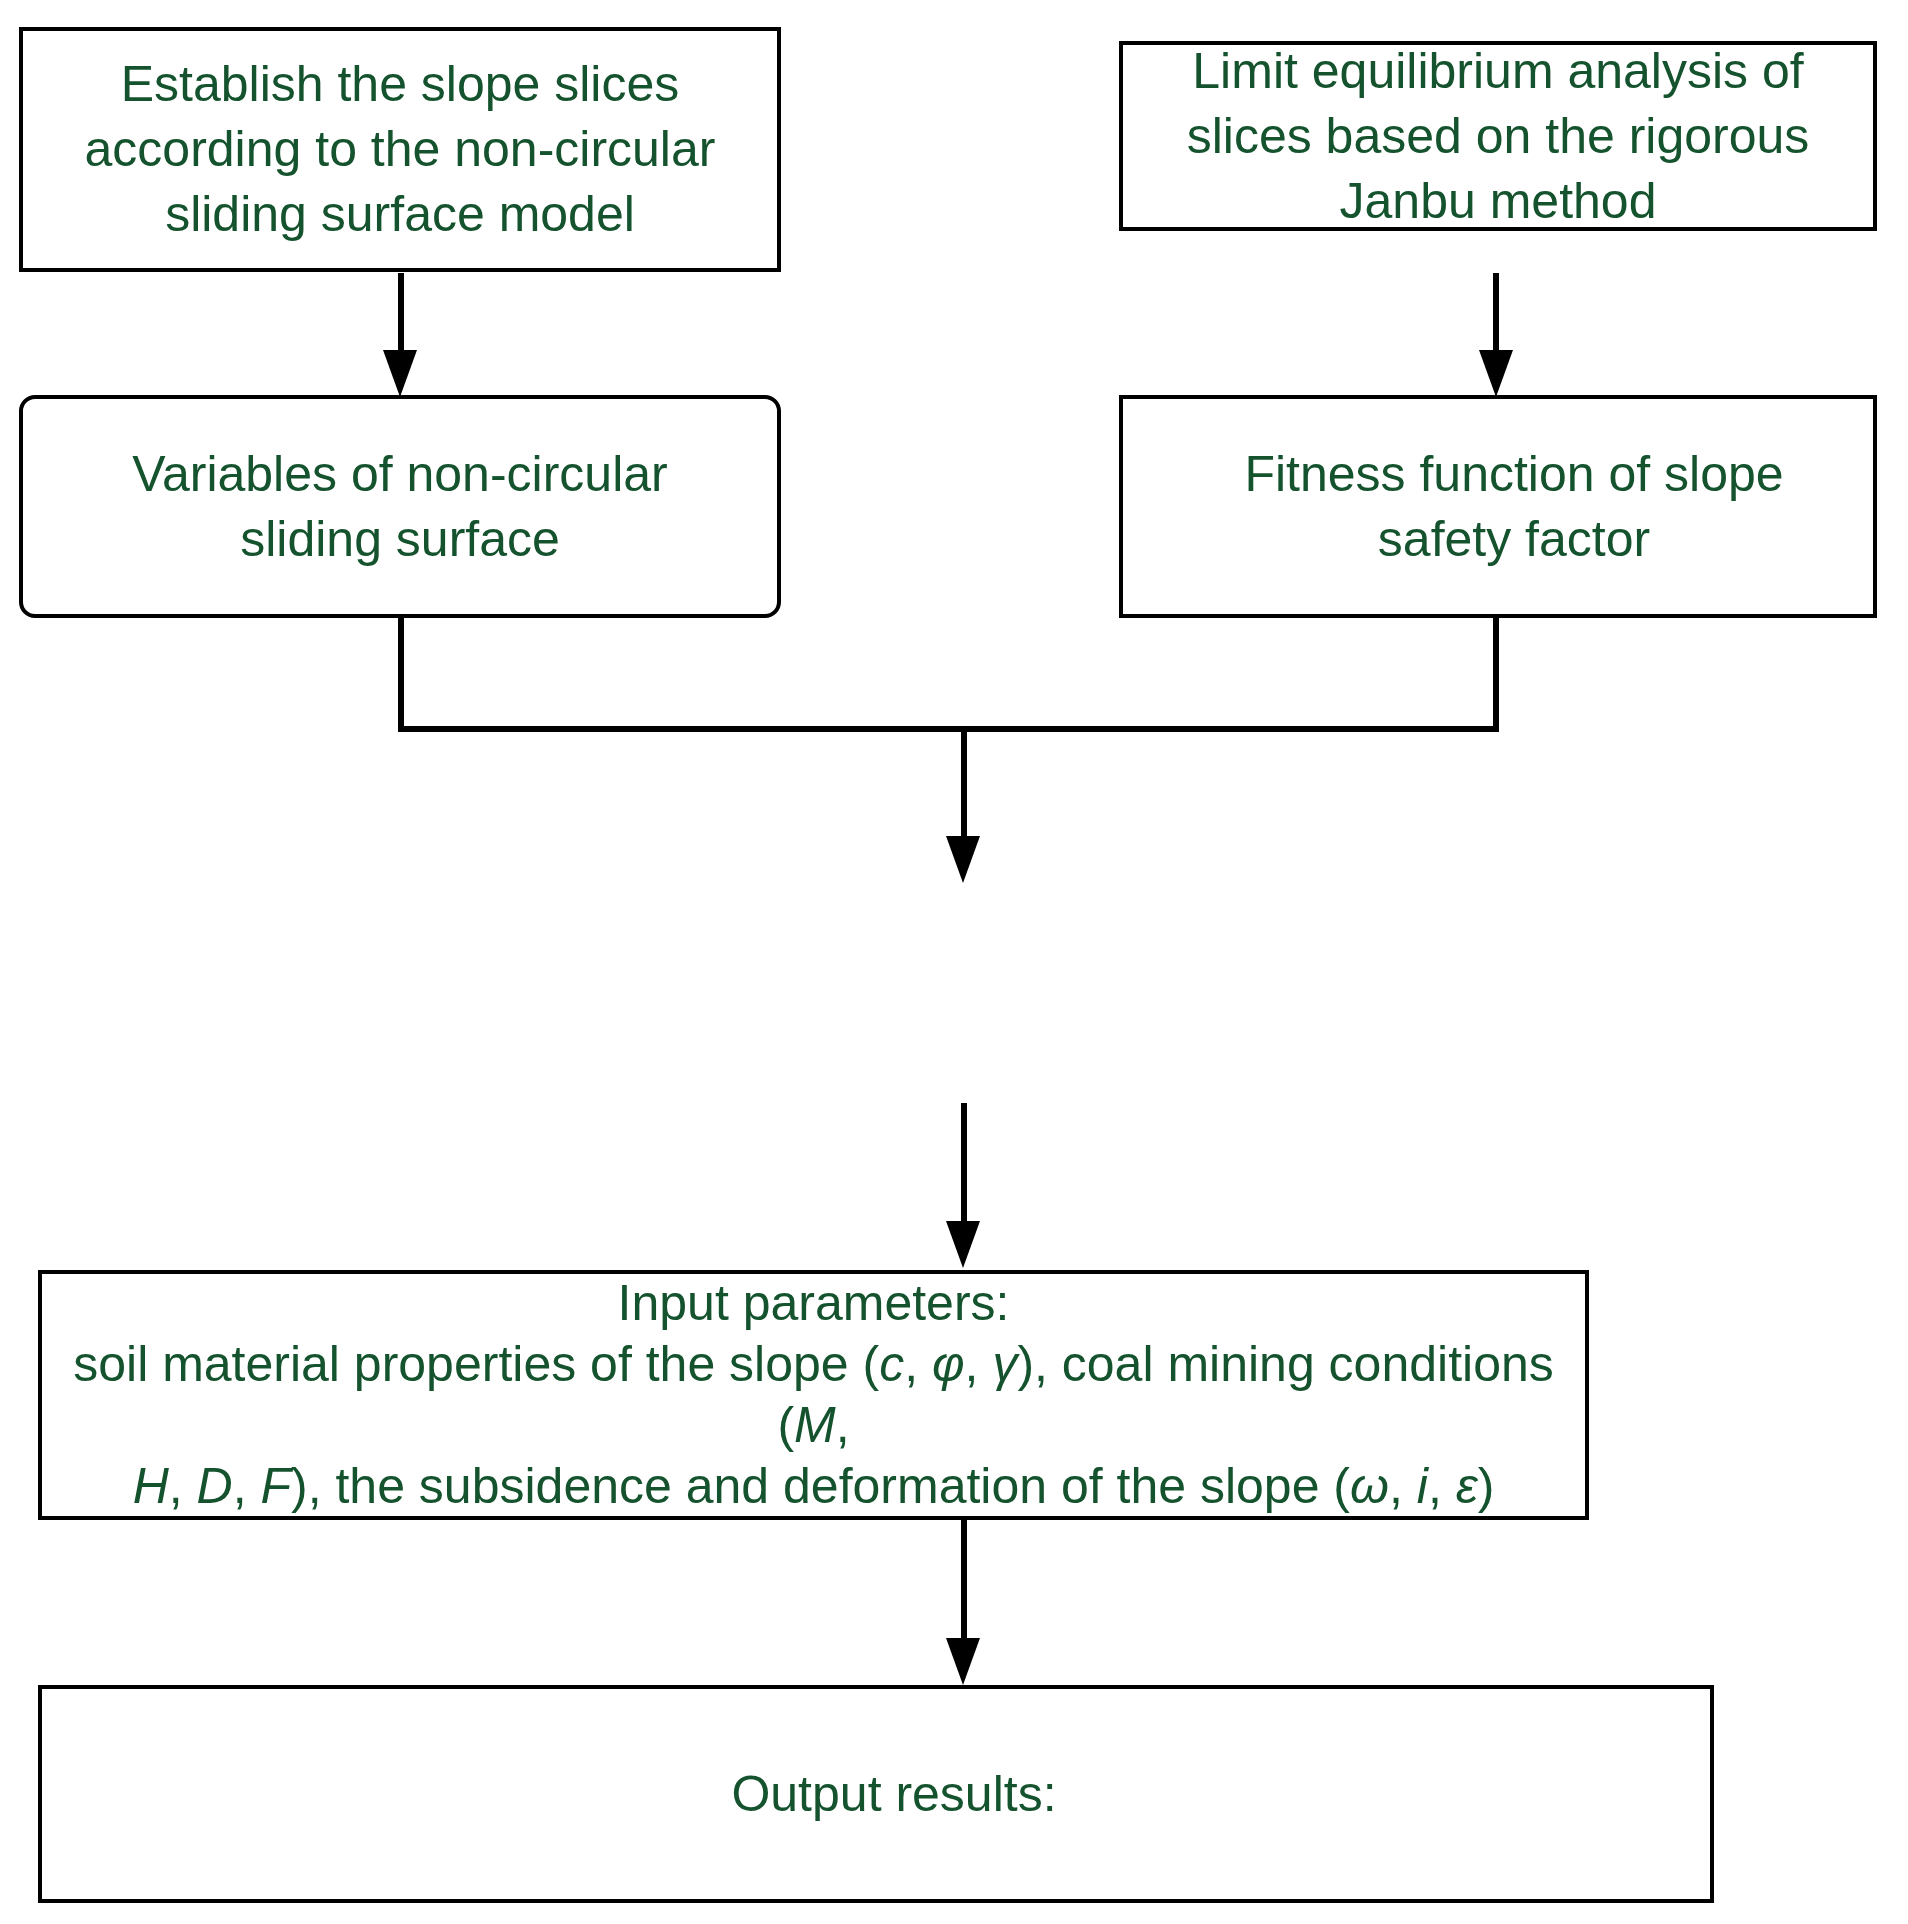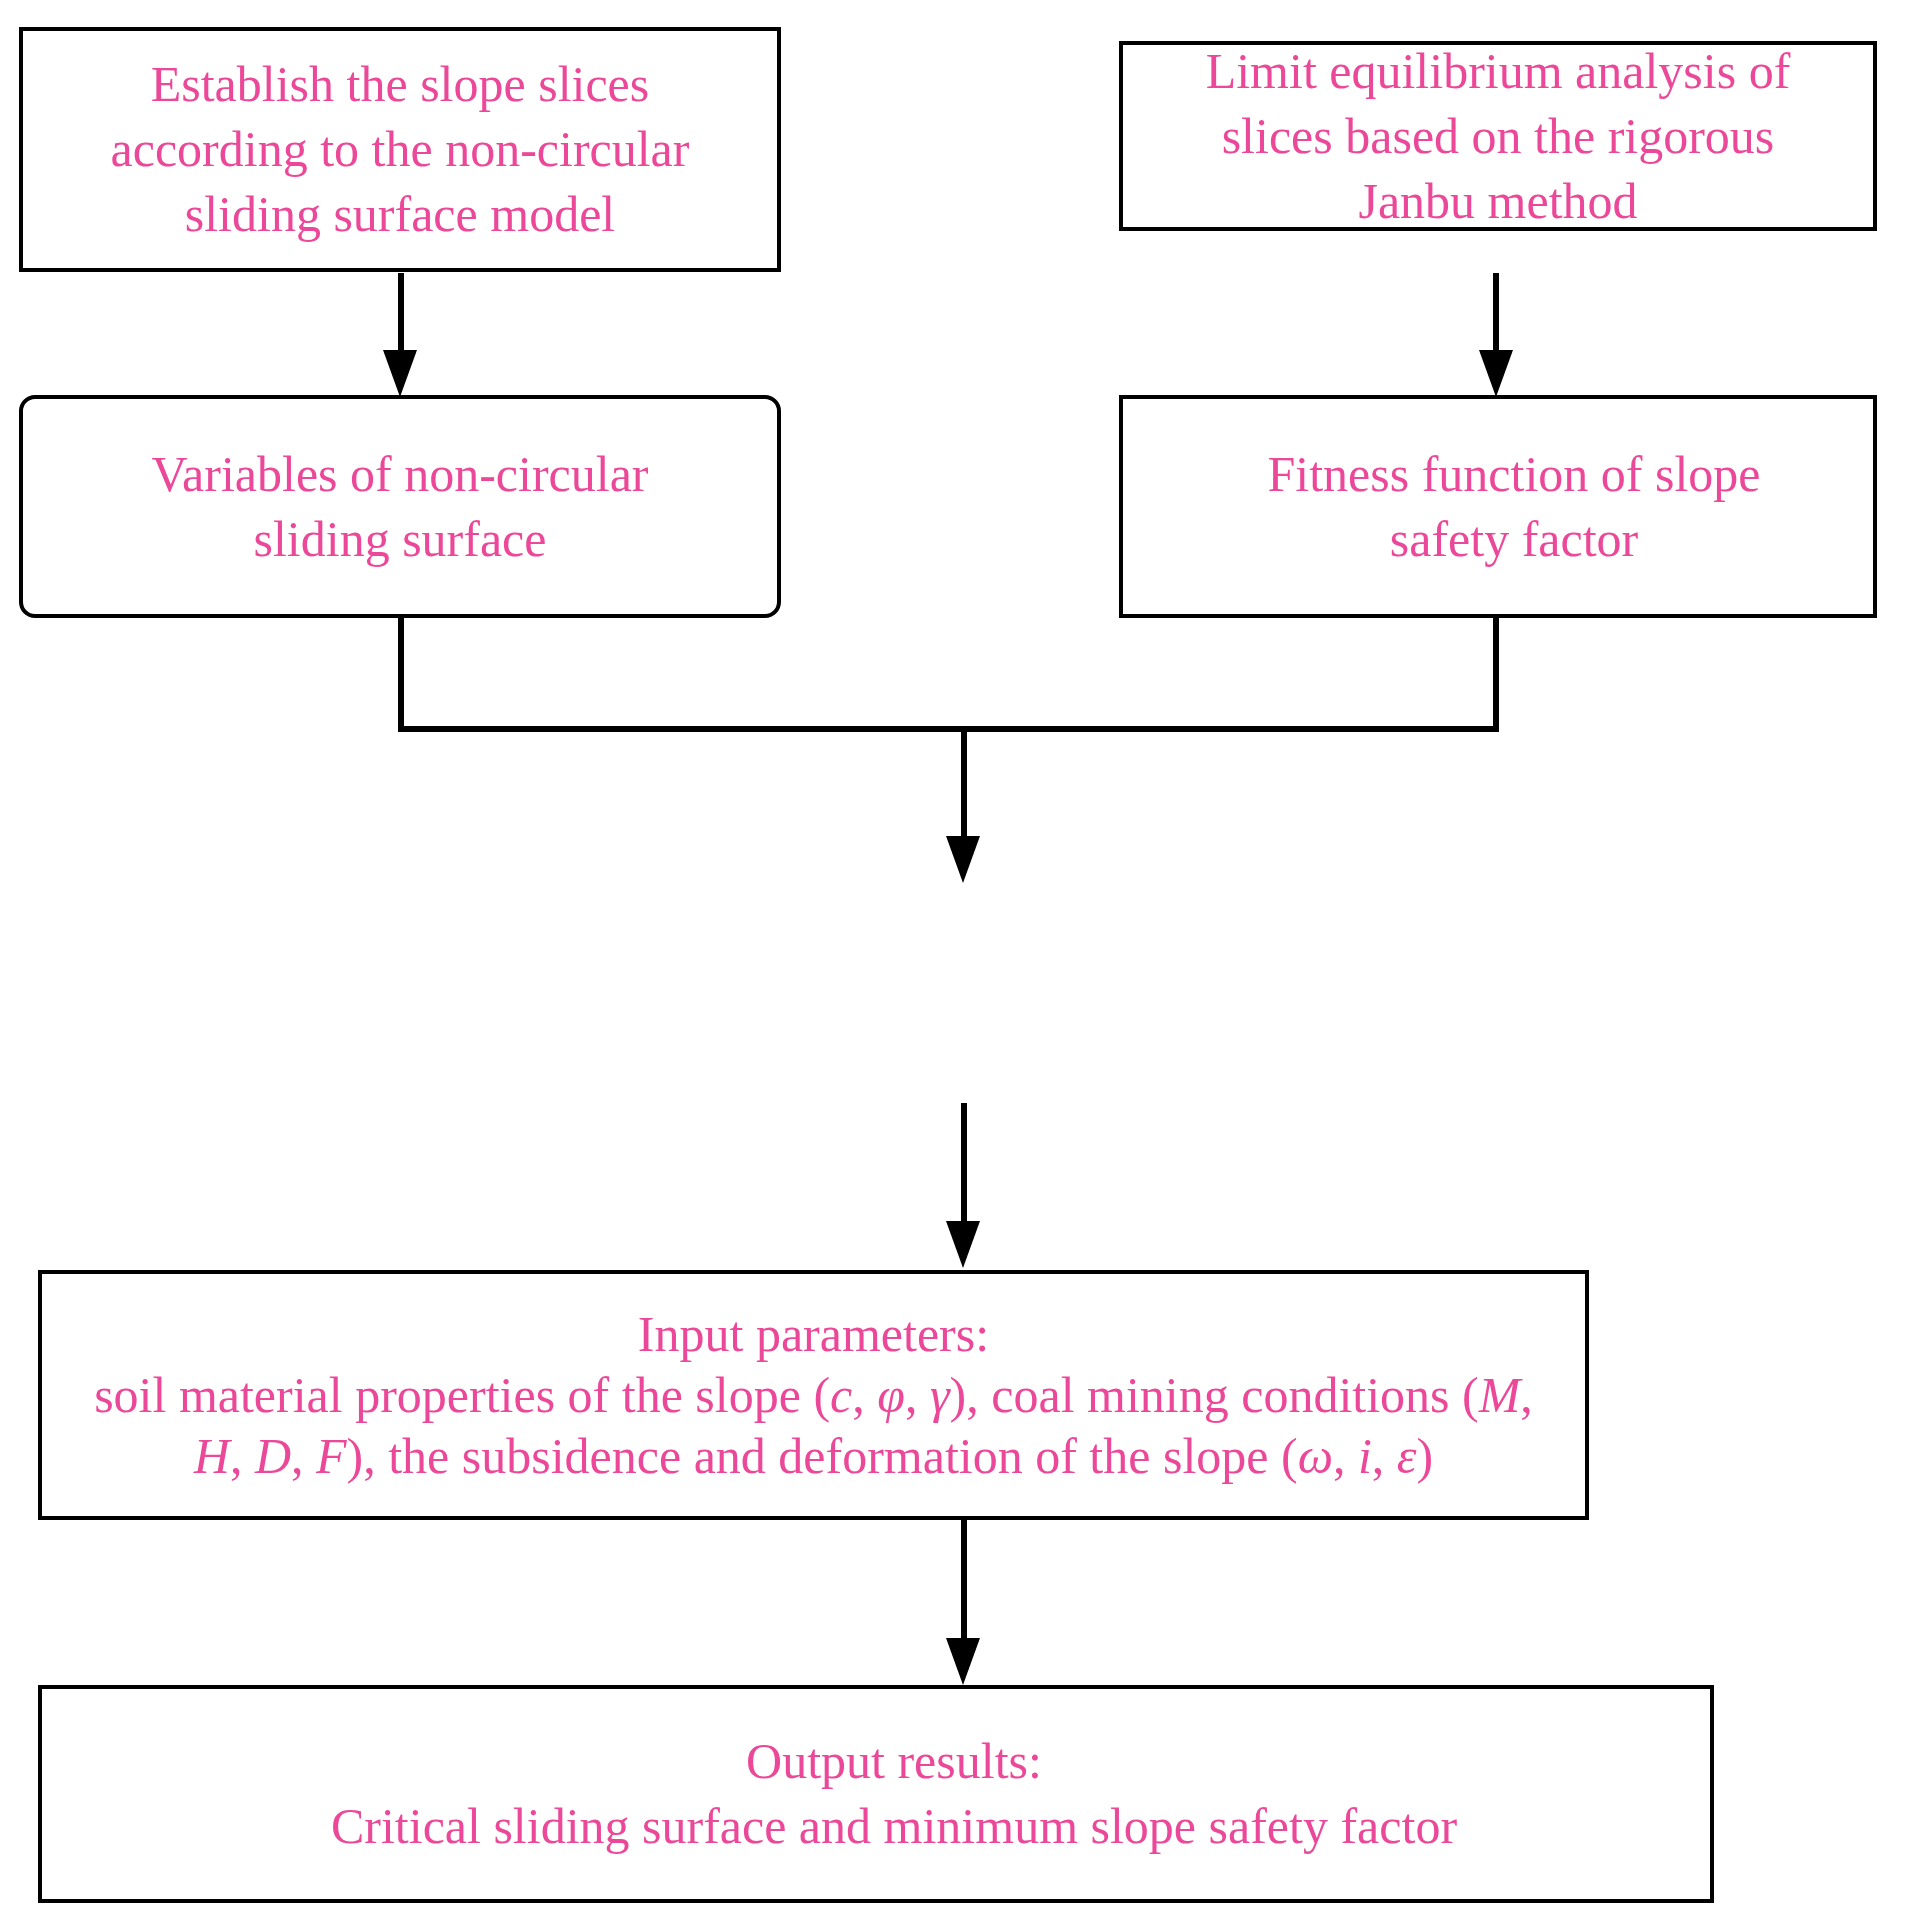--- a/index.html
+++ b/index.html
@@ -19,24 +19,24 @@
     position: absolute;
     box-sizing: border-box;
     border: 4.8px solid #000000;
     background: #ffffff;
     display: flex;
     align-items: center;
     justify-content: center;
     text-align: center;
   }
   .node-text {
-    font-family: Liberation Serif, serif;
+    font-family: Liberation Sans, sans-serif;
     font-size: 50px;
     line-height: 1.30;
-    color: #ec4899;
+    color: #14532d;
     padding: 0 11.2px;
     white-space: pre-line;
   }
   .node-text.tight { line-height: 1.22; }
   .sym { font-style: italic; }
   
   .vline {
     position: absolute;
     width: 5.6px;
     background: #000000;
@@ -105,18 +105,17 @@
       <div><span class="sym">H</span><span>, </span><span class="sym">D</span><span>, </span><span class="sym">F</span><span>), the subsidence and deformation of the slope (</span><span class="sym">ω</span><span>, </span><span class="sym">i</span><span>, </span><span class="sym">ε</span><span>)</span></div>
     </div>
   </div>
 
   <div class="vline" style="left:961px; top:1520px; height:120px;"></div>
   <div class="arrowhead" style="left:946px; top:1638px;"></div>
 
   <div class="node" style="left:38px; top:1685px; width:1676px; height:218px;padding-left:36px;">
     <div class="node-text" style="white-space:normal;">
       <div>Output results:</div>
-      <div>Critical sliding surface and minimum slope safety factor</div>
     </div>
   </div>
 
 </div>
 
 
 </body></html>

